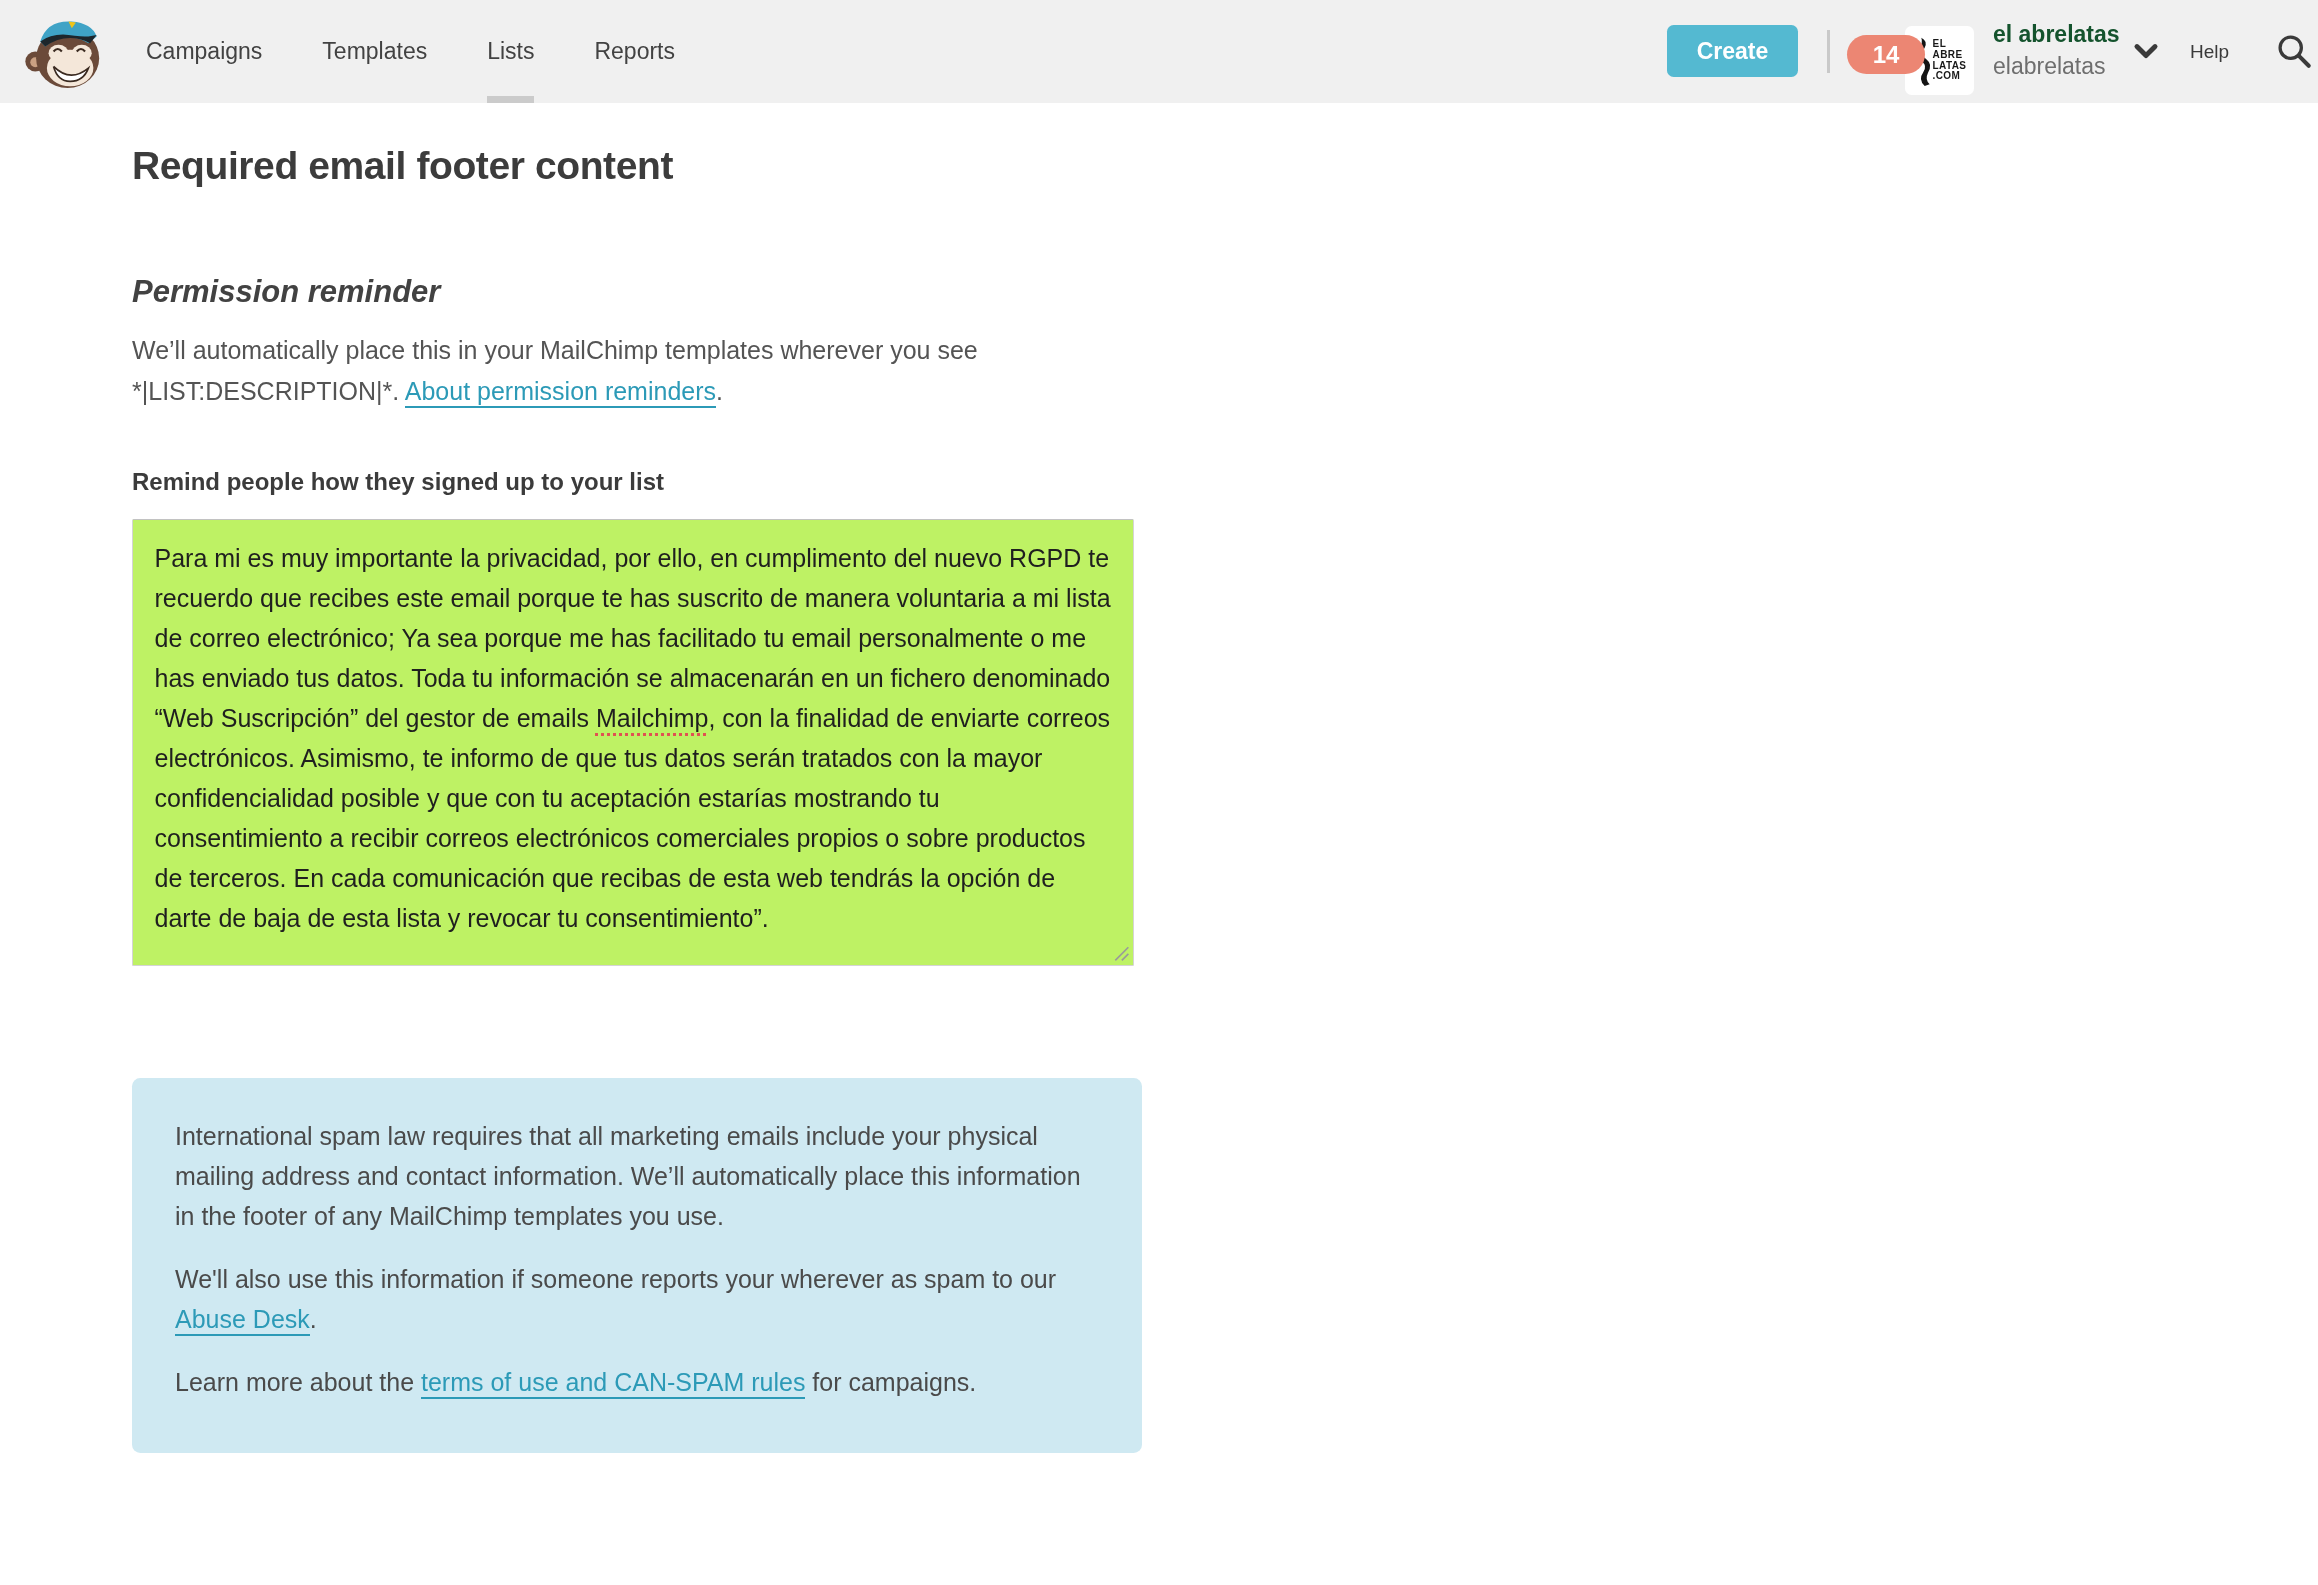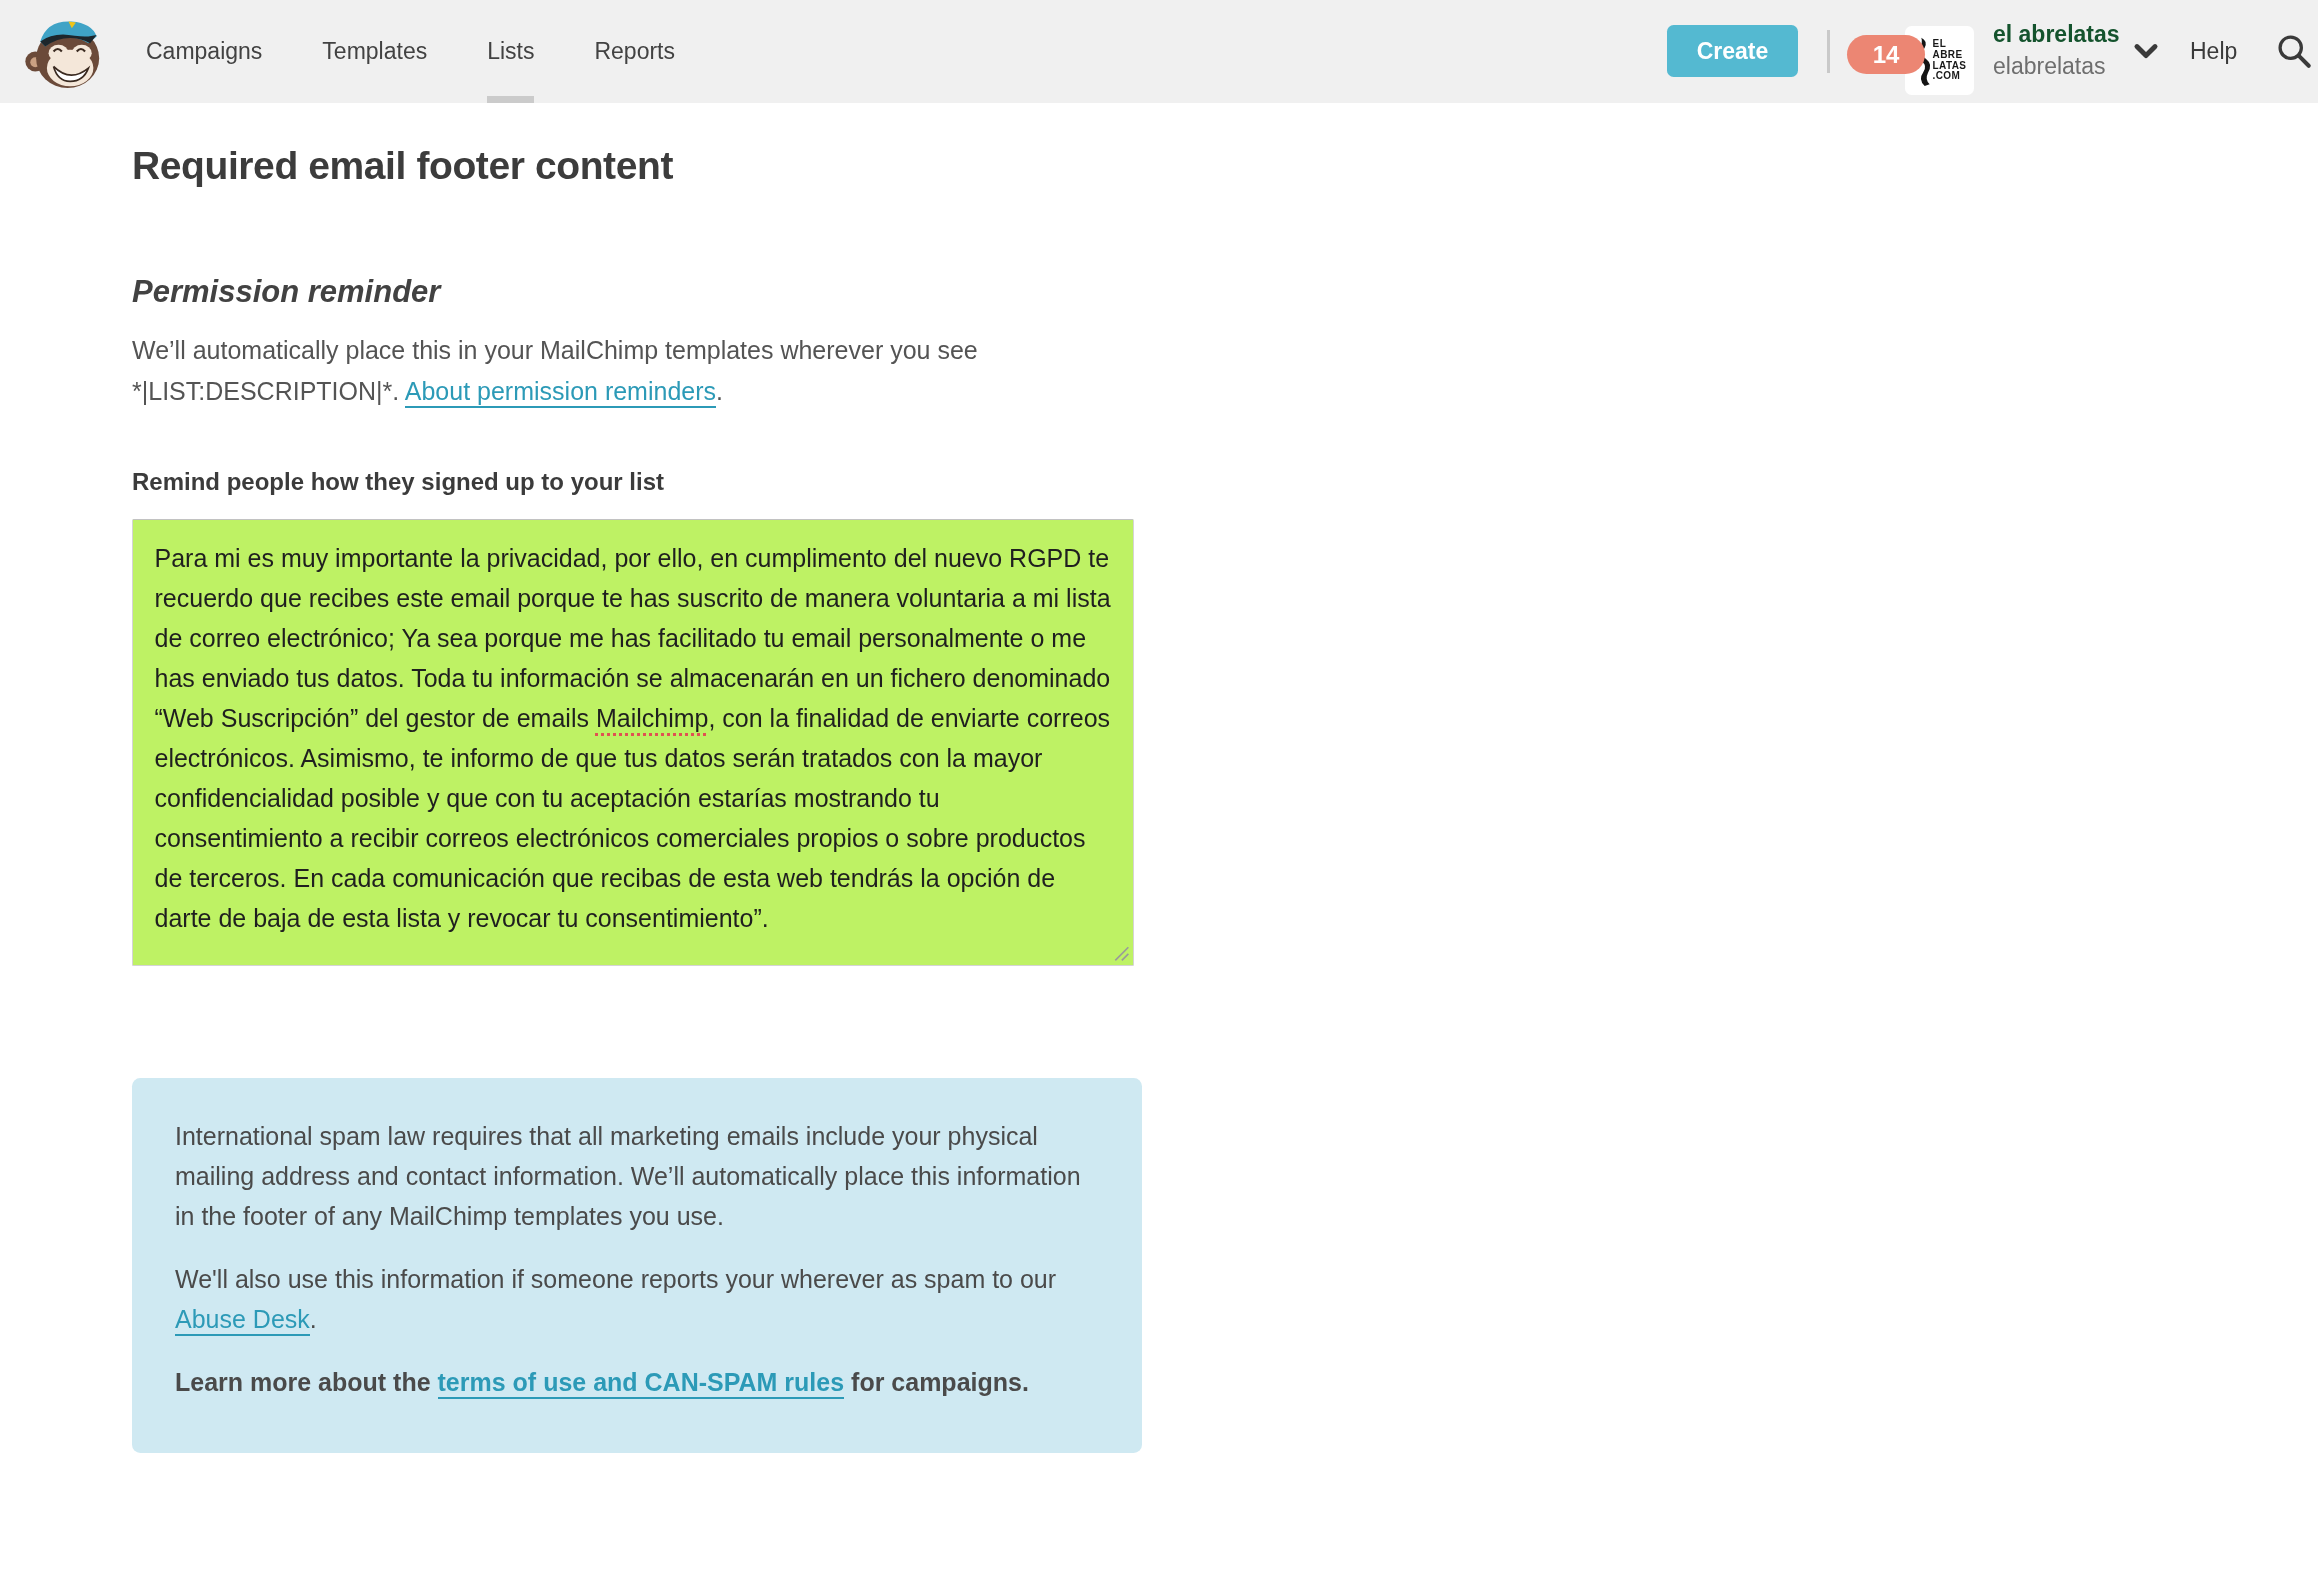--- a/index.html
+++ b/index.html
@@ -74,21 +74,21 @@
     font-size: 10px; font-weight: 700; color: #191919; letter-spacing: 0.4px;
   }
   .account {
     position: absolute; left: 1993px; top: 18px; width: 136px;
     display: flex; flex-direction: column; cursor: pointer;
   }
   .account-name { font-size: 23px; font-weight: 700; color: #14532d; line-height: 33px; white-space: nowrap; }
   .account-user { font-size: 23px; font-weight: 400; color: #6e6e6e; line-height: 31px; white-space: nowrap; }
   .chevron { position: absolute; left: 2132px; top: 40px; width: 28px; height: 23px; cursor: pointer; }
   .help { position: absolute; left: 2190px; top: 0; height: 103px; display:flex; align-items:center;
-          font-size: 23px; color: #3a3a3a; cursor: pointer; }
+          font-size: 19px; color: #3a3a3a; cursor: pointer; }
   .search { position: absolute; left: 2276px; top: 33px; width: 36px; height: 36px; cursor: pointer; }
 
   
   .content { position: absolute; top: 103px; left: 132px; width: 1017px; }
   .page-title {
     margin: 41px 0 0 0;
     font-size: 39px; font-weight: 700; color: #3c3c3c;
     letter-spacing: -0.4px;
   }
   .section-heading {
@@ -128,21 +128,21 @@
     width: 1010px;
     background: #cfe9f2;
     border-radius: 8.3px;
     padding: 38px 43px 43px 43px;
   }
   .infobox p {
     margin: 0 0 23px 0;
     max-width: 926px;
     font-size: 25px; line-height: 40px; color: #4a4a4a;
   }
-  .infobox p:last-child { margin-bottom: 8px; font-weight: bold; }
+  .infobox p:last-child { margin-bottom: 8px; }
 </style>
 </head>
 <body>
 
 <div class="header">
 
   <div class="logo">
     <svg viewBox="0 0 100 100" width="83" height="83">
 
       <circle cx="16" cy="62" r="12" fill="#6b4a39"></circle>

